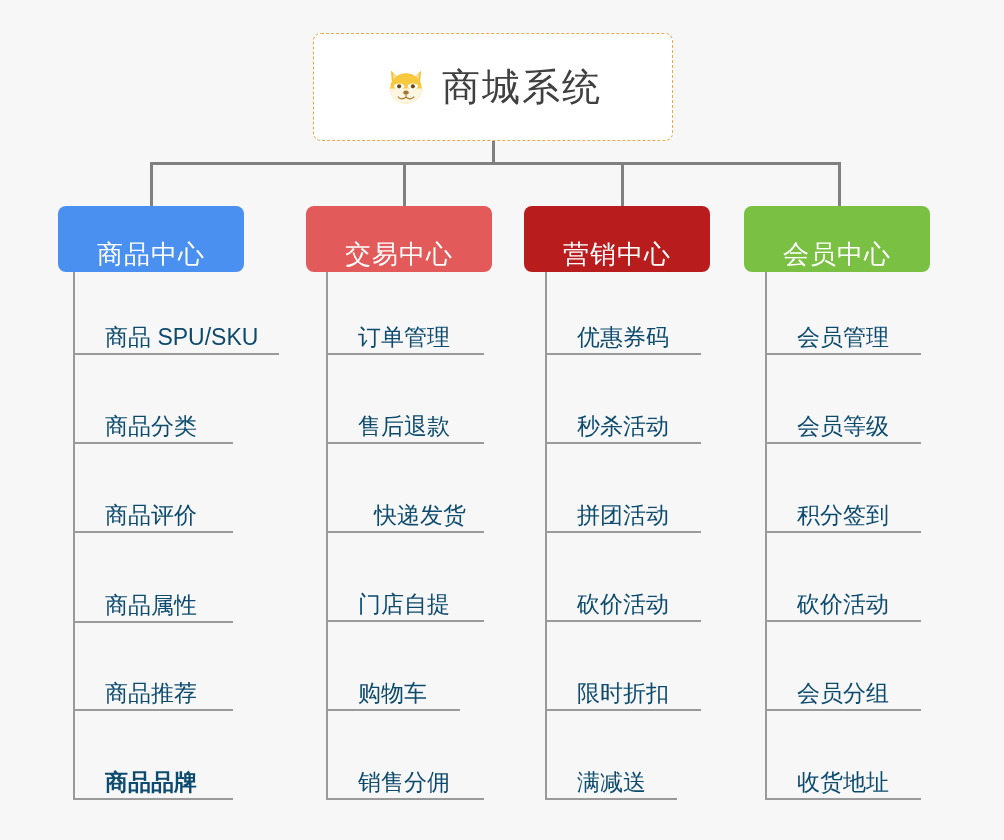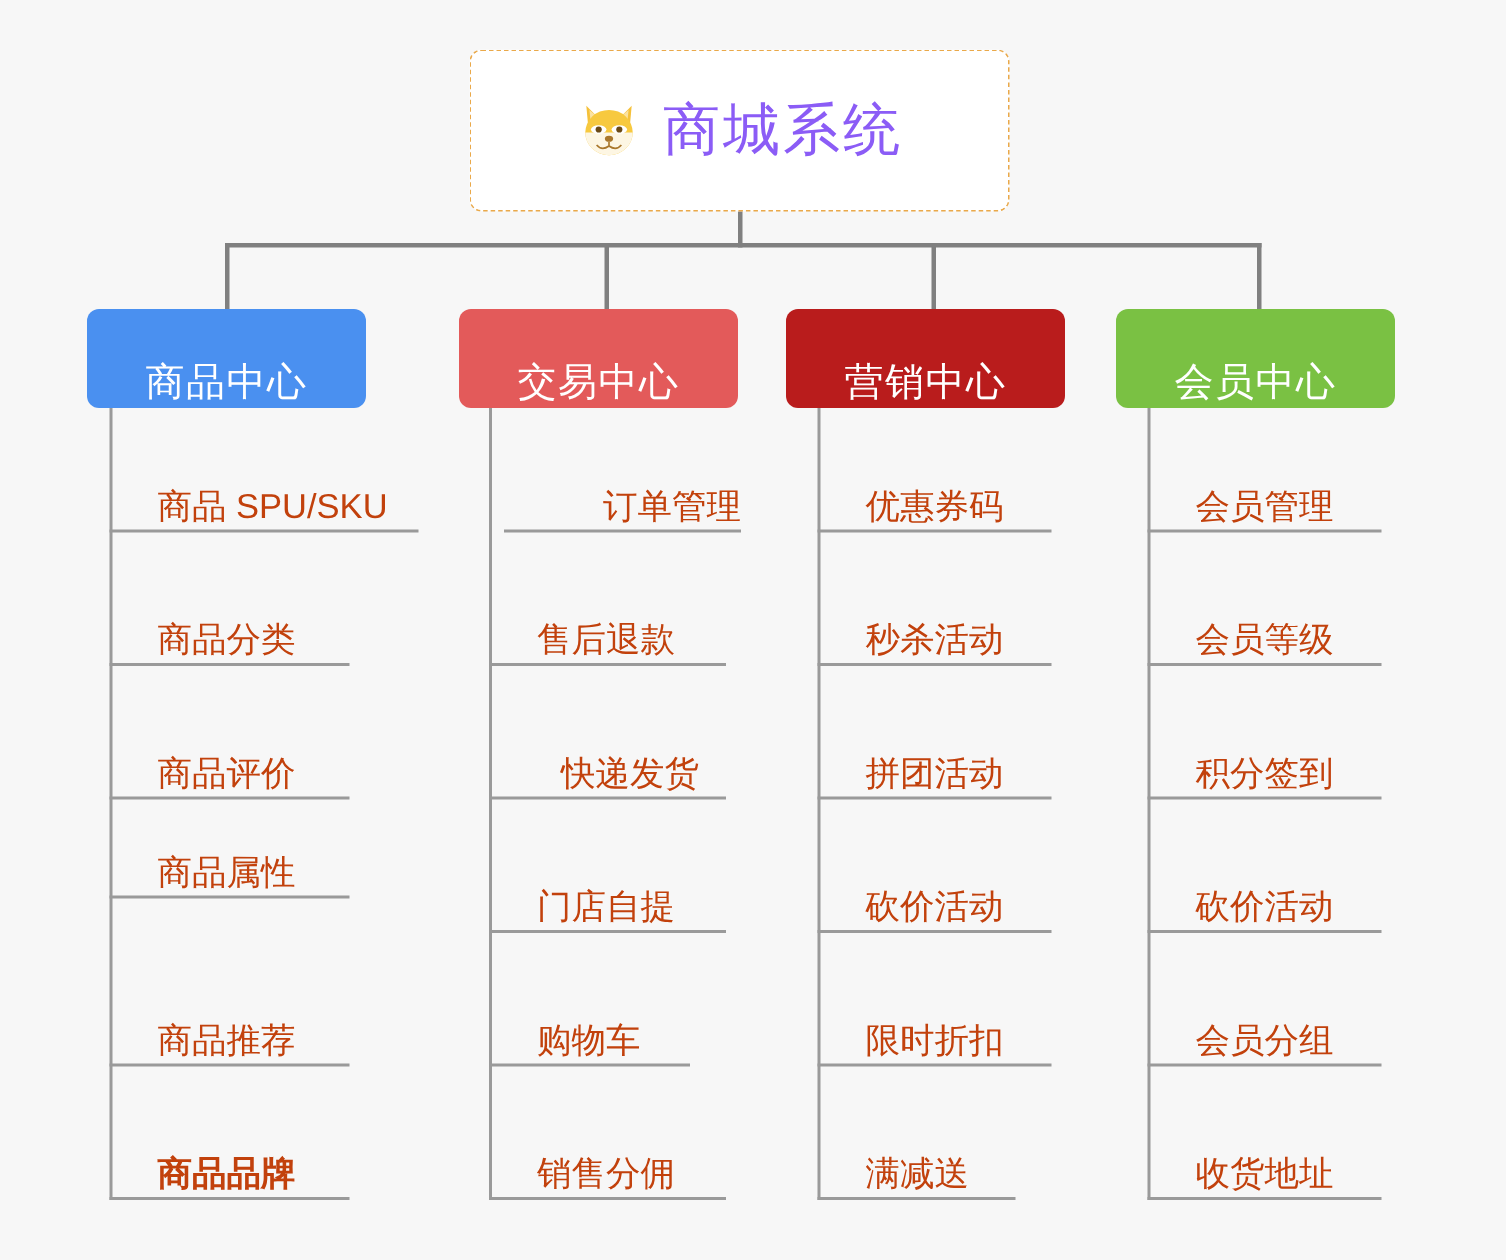--- a/index.html
+++ b/index.html
@@ -48,21 +48,21 @@
   }
   .root-icon {
     width: 44px;
     height: 44px;
     position: relative;
     flex: 0 0 auto;
   }
   .root-icon svg { display: block; width: 44px; height: 44px; }
   .root-title {
     font-size: 38px;
-    color: #8b5cf6;
+    color: #404040;
     letter-spacing: 2px;
     line-height: 1;
     white-space: nowrap;
   }
 
   
   .cat-node {
     position: absolute;
     top: 206px;
     height: 66px;
@@ -83,21 +83,21 @@
     align-items: flex-end;
     box-sizing: border-box;
     border-bottom: 2px solid #9a9a9a;
     height: 45px;
     padding-left: 32px;
     padding-bottom: 3px;
     white-space: nowrap;
   }
   .leaf-label {
     font-size: 23px;
-    color: #c2410c;
+    color: #0c4a6e;
     line-height: 1.1;
   }
 </style>
 </head>
 <body>
 
 <div id="mindmap">
 
   <div class="conn v" style="left:492px; top:141px; height:24px;"></div>
   <div class="conn h" style="left:150px; top:162px; width:691px;"></div>
@@ -142,33 +142,33 @@
       </div>
       <div class="leaf-item" style="left: 73px; top: 310px; width: 206px;">
         <span class="leaf-label">商品 SPU/SKU</span>
       </div>
       <div class="leaf-item" style="left: 73px; top: 399px; width: 160px;">
         <span class="leaf-label">商品分类</span>
       </div>
       <div class="leaf-item" style="left: 73px; top: 488px; width: 160px;">
         <span class="leaf-label">商品评价</span>
       </div>
-      <div class="leaf-item" style="left: 73px; top: 554px; width: 160px;">
+      <div class="leaf-item" style="left: 73px; top: 578px; width: 160px;">
         <span class="leaf-label">商品属性</span>
       </div>
       <div class="leaf-item" style="left: 73px; top: 666px; width: 160px;">
         <span class="leaf-label">商品推荐</span>
       </div>
       <div class="leaf-item" style="left: 73px; top: 755px; width: 160px; font-weight: bold;">
         <span class="leaf-label">商品品牌</span>
       </div>
       <div class="cat-node" style="left: 306px; width: 186px; background: rgb(227, 90, 90);">
         <span>交易中心</span>
       </div>
-      <div class="leaf-item" style="left: 336px; top: 310px; width: 158px; justify-content: flex-end;">
+      <div class="leaf-item" style="left: 326px; top: 310px; width: 158px;">
         <span class="leaf-label">订单管理</span>
       </div>
       <div class="leaf-item" style="left: 326px; top: 399px; width: 158px;">
         <span class="leaf-label">售后退款</span>
       </div>
       <div class="leaf-item" style="left: 326px; top: 488px; width: 158px; padding-left: 48px;">
         <span class="leaf-label">快递发货</span>
       </div>
       <div class="leaf-item" style="left: 326px; top: 577px; width: 158px;">
         <span class="leaf-label">门店自提</span>

